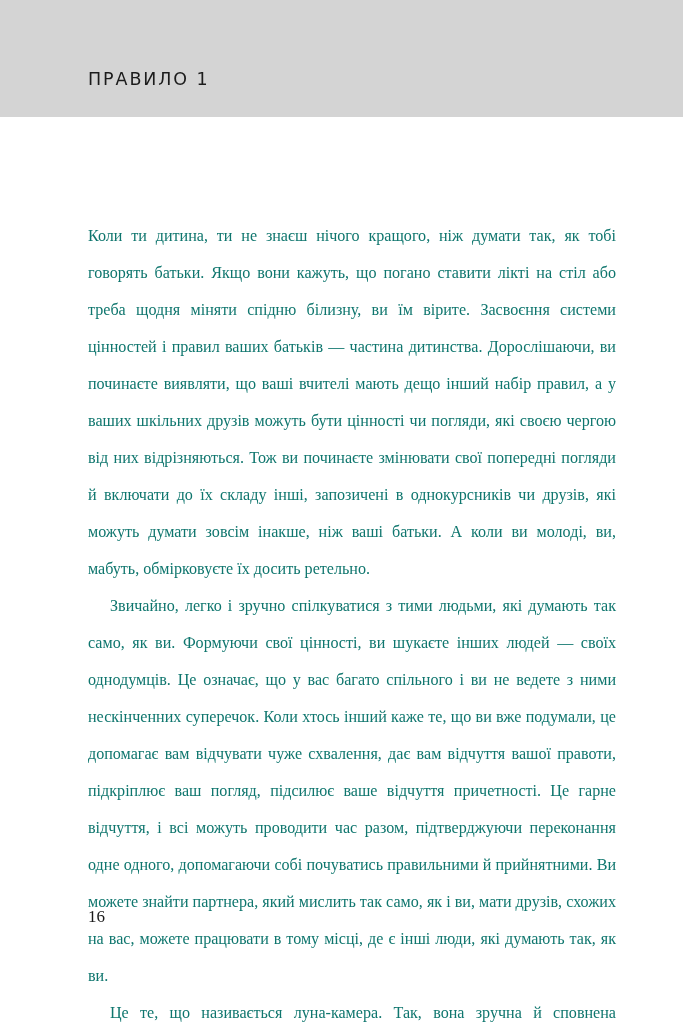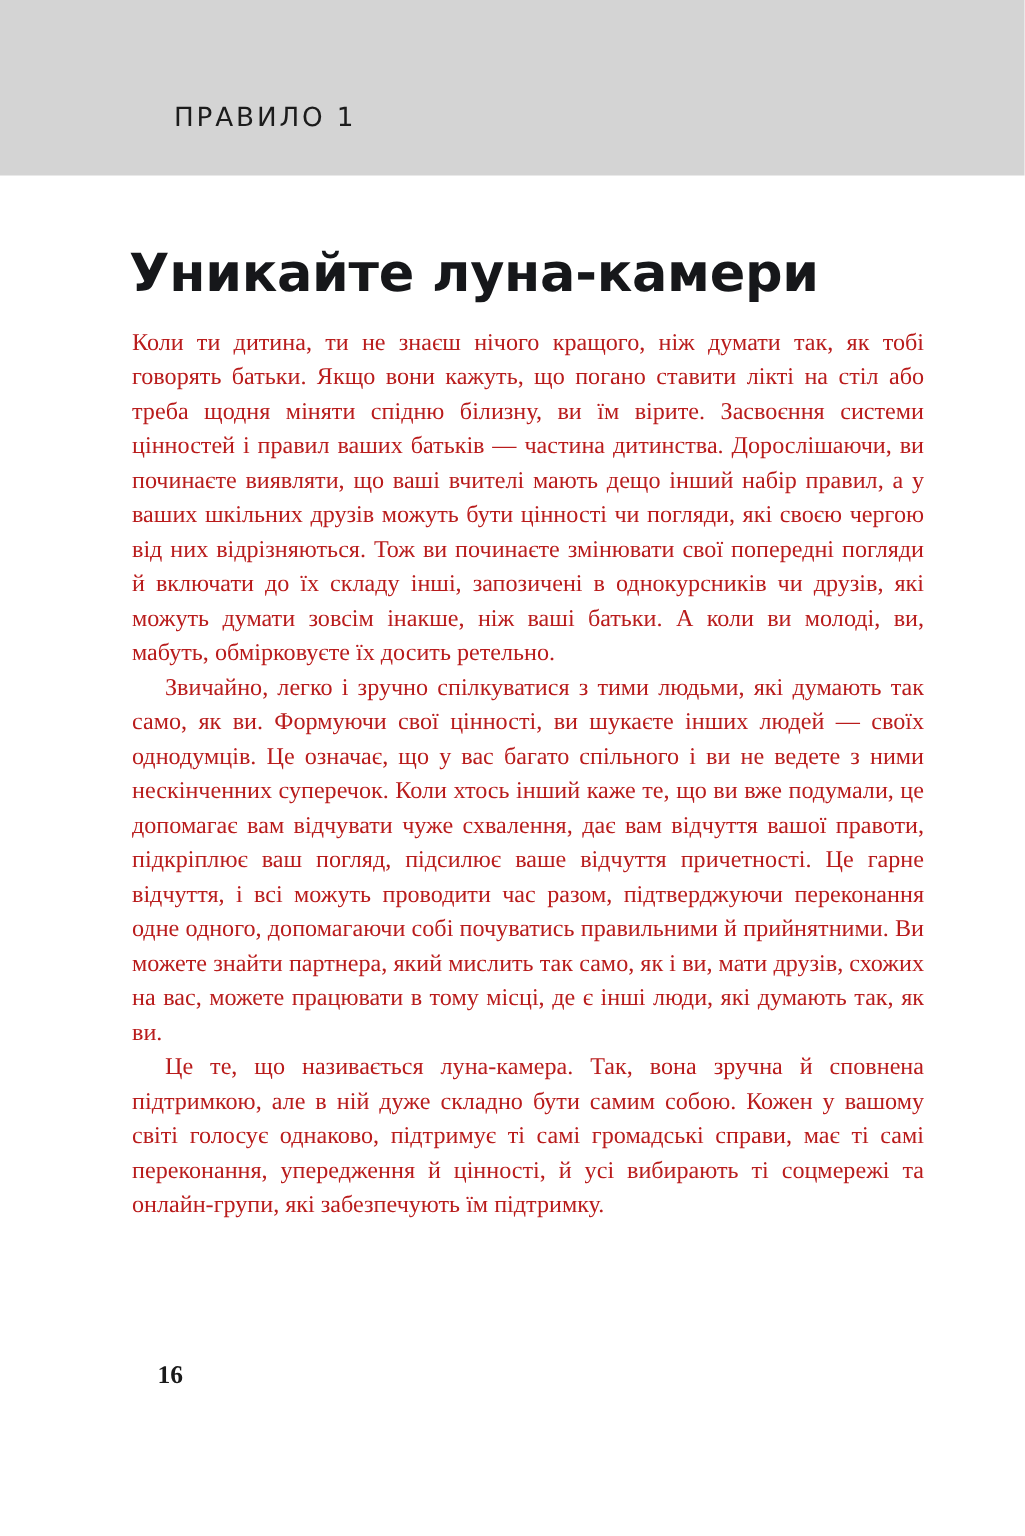--- a/index.html
+++ b/index.html
@@ -33,21 +33,20 @@
     position: absolute;
     left: 88px;
     top: 71px;
     font-family: "DejaVu Sans", sans-serif;
     font-size: 17.5px;
     font-weight: 400;
     letter-spacing: 1.9px;
     color: #1c1c1c;
     line-height: 1;
     white-space: nowrap;
-    margin-left: 28px;
   }
   
   .chapter-title {
     position: absolute;
     left: 86px;
     top: 142px;
     font-family: "DejaVu Sans", sans-serif;
     font-size: 35px;
     font-weight: 700;
     letter-spacing: -0.2px;
@@ -61,50 +60,48 @@
     left: 88px;
     top: 217px;
     width: 528px;
   }
   .body-column p {
     margin: 0;
     text-align: justify;
     text-justify: inter-word;
     font-family: "Liberation Serif", serif;
     font-size: 16.1px;
-    line-height: 23px;
-    color: #b91c1c;
+    line-height: 37px;
+    color: #0f766e;
     text-indent: 22px;
     hyphens: manual;
   }
   .body-column p.first {
     text-indent: 0;
   }
   
   .folio {
     position: absolute;
-    left: 105px;
+    left: 88px;
     top: 908px;
     font-family: "Liberation Serif", serif;
     font-size: 17px;
     color: #1a1a1a;
     line-height: 1;
-    font-weight: bold;
   }
 </style>
 </head>
 <body>
 
 <div class="page">
 
   <div class="header-band">
     <div class="rule-label">ПРАВИЛО 1</div>
   </div>
 
-  <h1 class="chapter-title">Уникайте луна-камери</h1>
 
   <div class="body-column">
     <p class="first">Коли ти дитина, ти не знаєш нічого кращого, ніж думати так, як тобі говорять батьки. Якщо вони кажуть, що погано ставити лікті на стіл або треба щодня міняти спідню білизну, ви їм вірите. Засвоєння системи цінностей і правил ваших батьків — частина дитинства. Дорослішаючи, ви починаєте виявляти, що ваші вчителі мають дещо інший набір правил, а у ваших шкільних друзів можуть бути цінності чи погляди, які своєю чергою від них відрізняються. Тож ви починаєте змінювати свої попередні погляди й включати до їх складу інші, запозичені в однокурсників чи друзів, які можуть думати зовсім інакше, ніж ваші батьки. А коли ви молоді, ви, мабуть, обмірковуєте їх досить ретельно.</p>
     <p>Звичайно, легко і зручно спілкуватися з тими людьми, які думають так само, як ви. Формуючи свої цінності, ви шукаєте інших людей — своїх однодумців. Це означає, що у вас багато спільного і ви не ведете з ними нескінченних суперечок. Коли хтось інший каже те, що ви вже подумали, це допомагає вам відчувати чуже схвалення, дає вам відчуття вашої правоти, підкріплює ваш погляд, підсилює ваше відчуття причетності. Це гарне відчуття, і всі можуть проводити час разом, підтверджуючи переконання одне одного, допомагаючи собі почуватись правильними й прийнятними. Ви можете знайти партнера, який мислить так само, як і ви, мати друзів, схожих на вас, можете працювати в тому місці, де є інші люди, які думають так, як ви.</p>
     <p>Це те, що називається луна-камера. Так, вона зручна й сповнена підтримкою, але в ній дуже складно бути самим собою. Кожен у вашому світі голосує однаково, підтримує ті самі громадські справи, має ті самі переконання, упередження й цінності, й усі вибирають ті соцмережі та онлайн-групи, які забезпечують їм підтримку.</p>
   </div>
 
   <div class="folio">16</div>
 
 </div>

